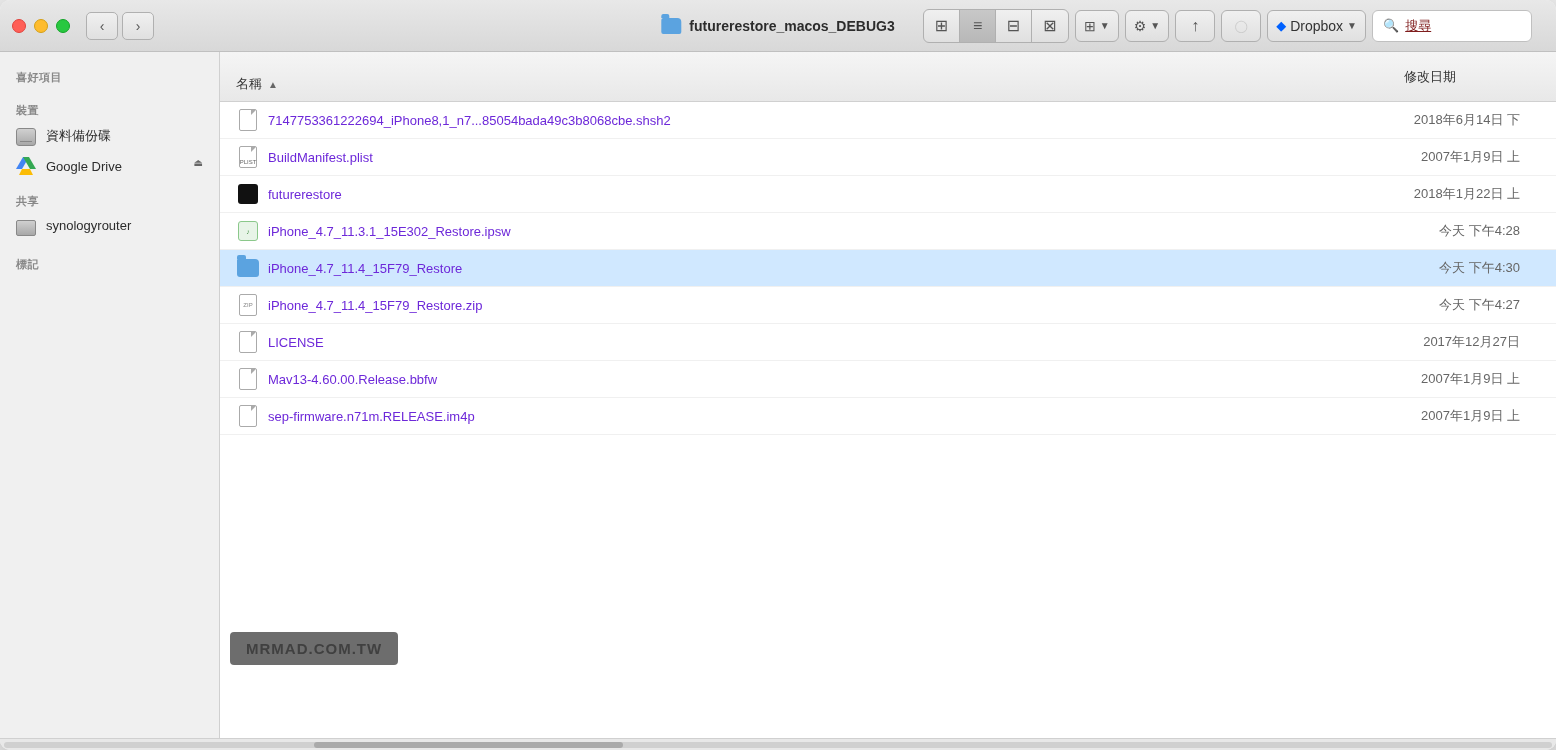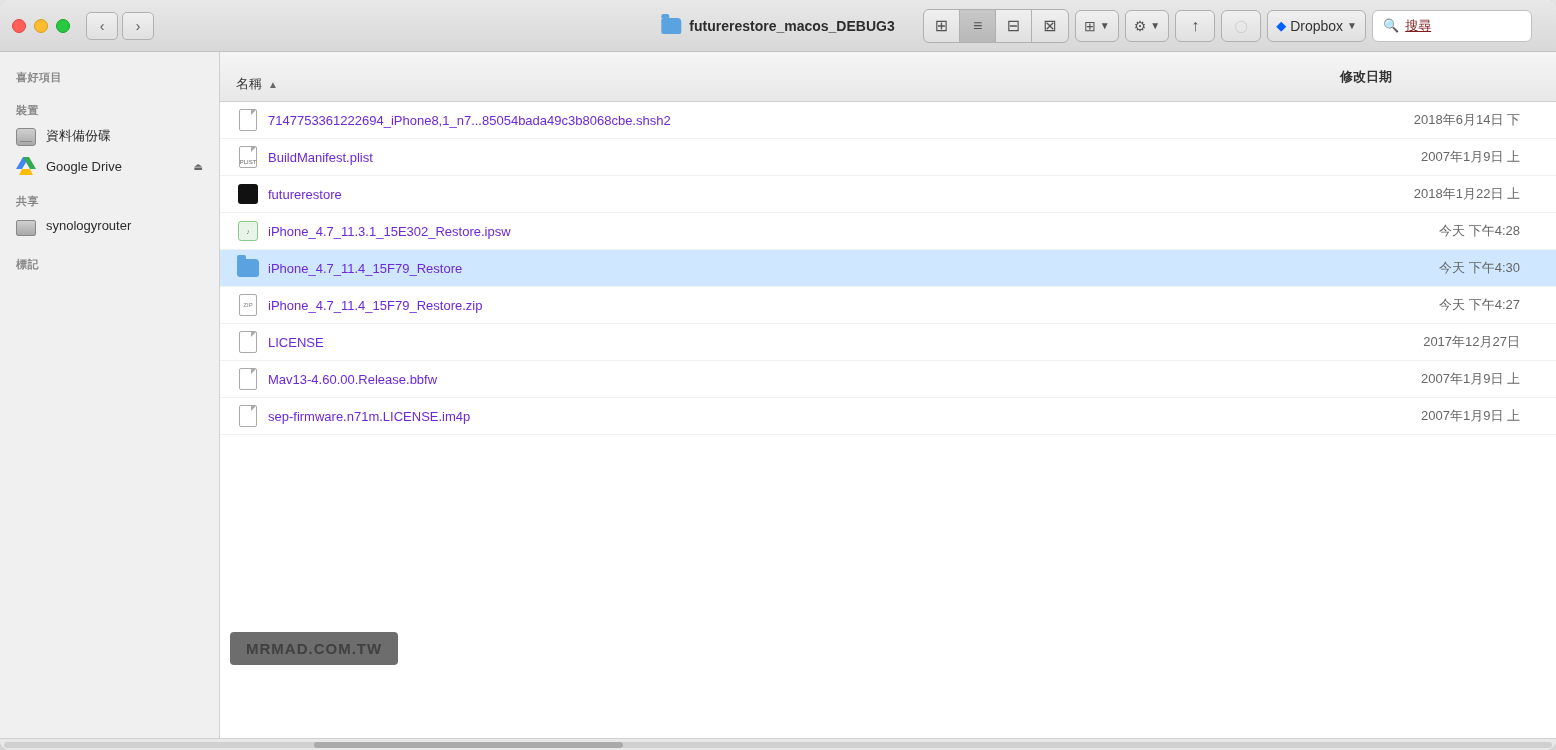--- a/index.html
+++ b/index.html
@@ -298,23 +298,23 @@
     }
 
     .sort-arrow {
       font-size: 10px;
       color: #666;
     }
 
     .col-date {
       width: 200px;
       font-size: 13px;
-      font-weight: 700;
+      font-weight: 400;
       color: #333;
-      text-align: left;
+      text-align: center;
       padding-right: 20px;
     }
 
     .file-row {
       display: flex;
       align-items: center;
       padding: 6px 16px;
       border-bottom: 1px solid #f0f0f0;
       cursor: pointer;
     }
@@ -482,21 +482,21 @@
       font-size: 15px;
       font-weight: 600;
       padding: 8px 16px;
       border-radius: 4px;
       letter-spacing: 1px;
       z-index: 100;
     }
 
     .sidebar-google-drive {
       display: flex;
-      align-items: center;
+      align-items: flex-start;
       justify-content: space-between;
       padding: 5px 16px;
       cursor: pointer;
     }
     .sidebar-google-drive-left {
       display: flex;
       align-items: center;
       gap: 10px;
       font-size: 13px;
       color: #2c2c2c;
@@ -687,21 +687,21 @@
             <div class="file-icon">
               <div class="icon-generic-file"></div>
             </div>
             <span class="file-name">Mav13-4.60.00.Release.bbfw</span>
             <span class="file-date">2007年1月9日 上</span>
           </div>
           <div class="file-row">
             <div class="file-icon">
               <div class="icon-generic-file"></div>
             </div>
-            <span class="file-name">sep-firmware.n71m.LICENSE.im4p</span>
+            <span class="file-name">sep-firmware.n71m.RELEASE.im4p</span>
             <span class="file-date">2007年1月9日 上</span>
           </div>
         </div>
 
     </div>
 
   </div>
 
   <div class="scroll-bar-container">
     <div class="scroll-bar-track">

